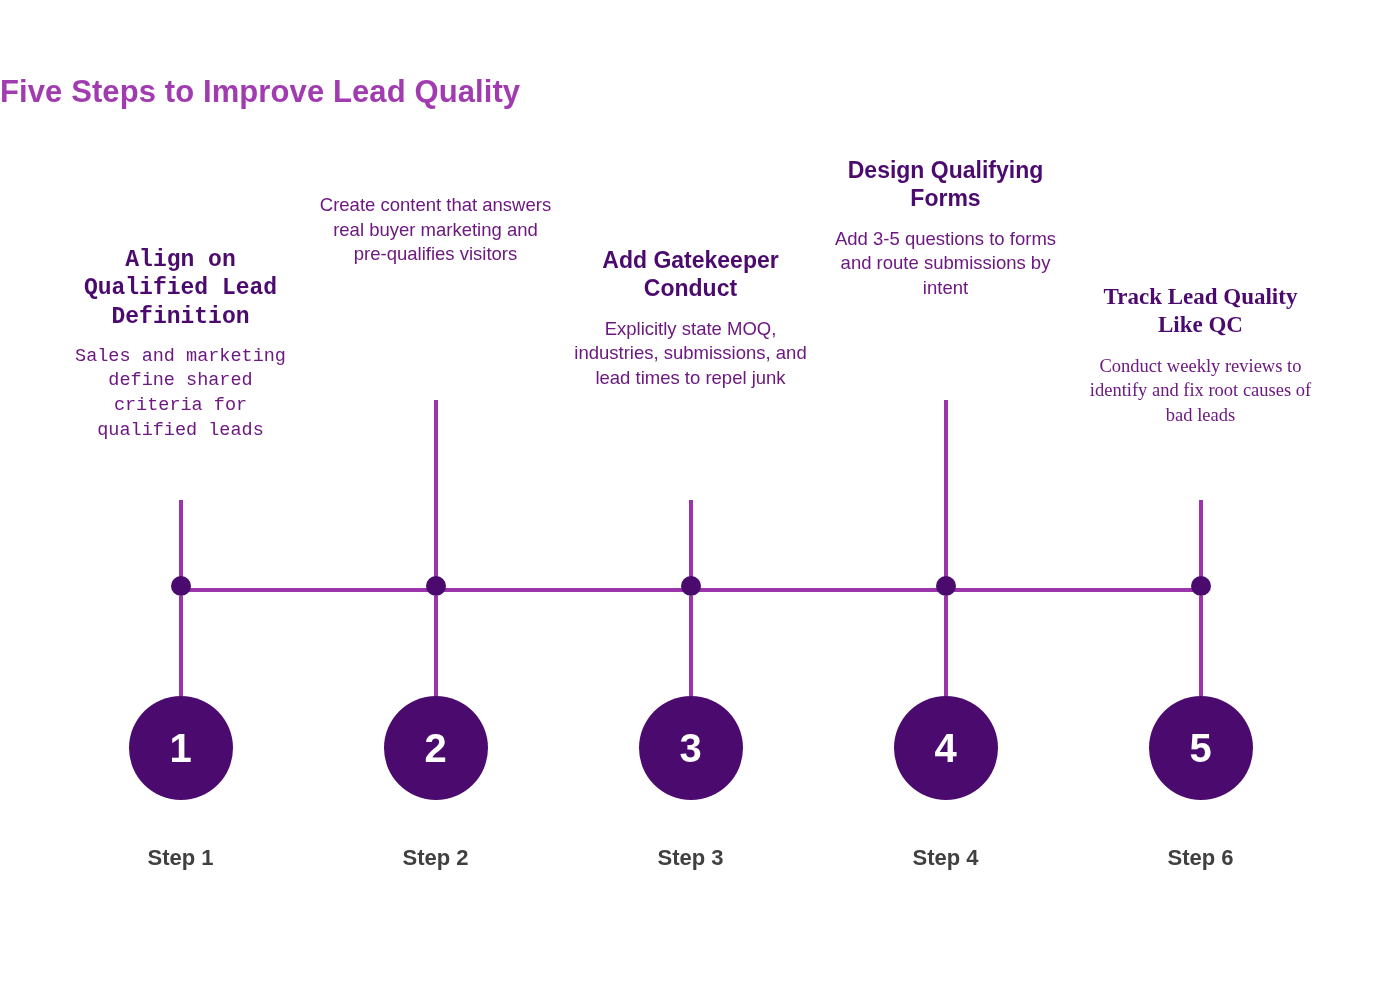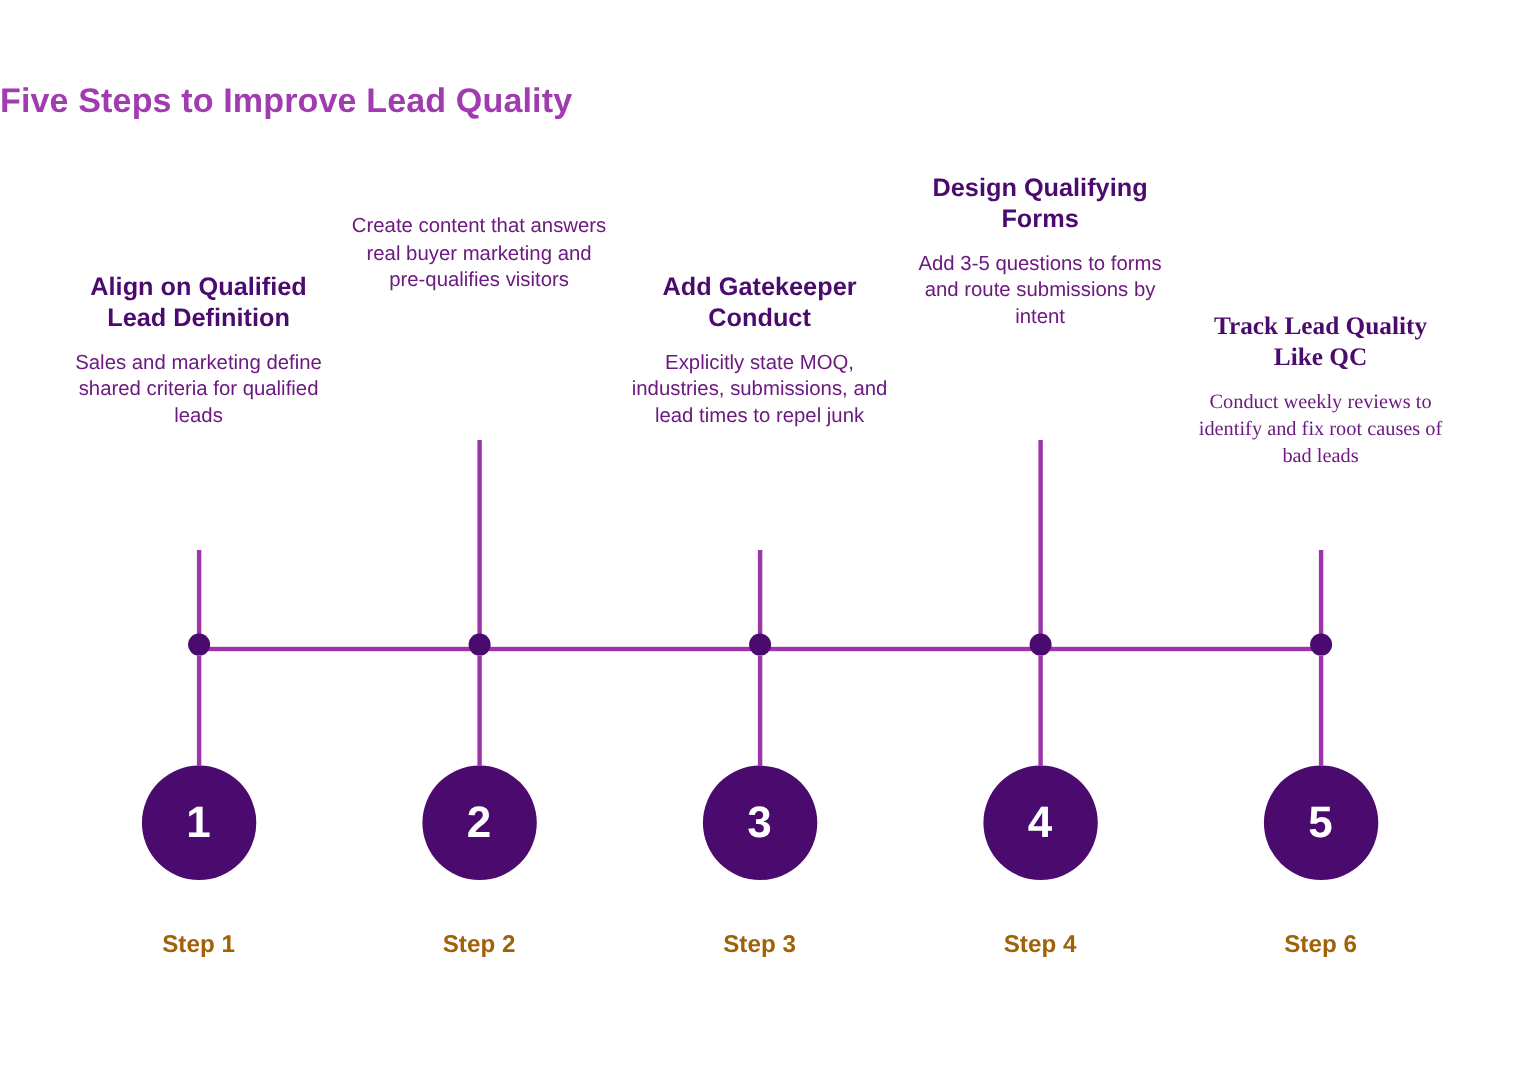--- a/index.html
+++ b/index.html
@@ -123,34 +123,34 @@
 
   
   .step-label {
     position: absolute;
     left: 0;
     top: 845px;
     width: 255px;
     text-align: center;
     font-size: 22px;
     font-weight: bold;
-    color: #a16207;
+    color: #404040;
   }
 </style>
 </head>
 <body>
 
 <div id="canvas">
 
   <div id="chart-title">Five Steps to Improve Lead Quality</div>
 
   <div id="timeline-axis"></div>
 
   <div class="step-col" style="left:53px;">
-    <div class="step-textblock" style="top:246px;">
+    <div class="step-textblock" style="top:246px;font-family:Liberation Mono, monospace;">
       <div class="step-heading">Align on Qualified Lead Definition</div>
       <div class="step-desc">Sales and marketing define shared criteria for qualified leads</div>
     </div>
     <div class="connector-top" style="top:500px;height:78px;"></div>
     <div class="axis-dot"></div>
     <div class="connector-bottom"></div>
     <div class="step-circle">1</div>
     <div class="step-label">Step 1</div>
   </div>
 

